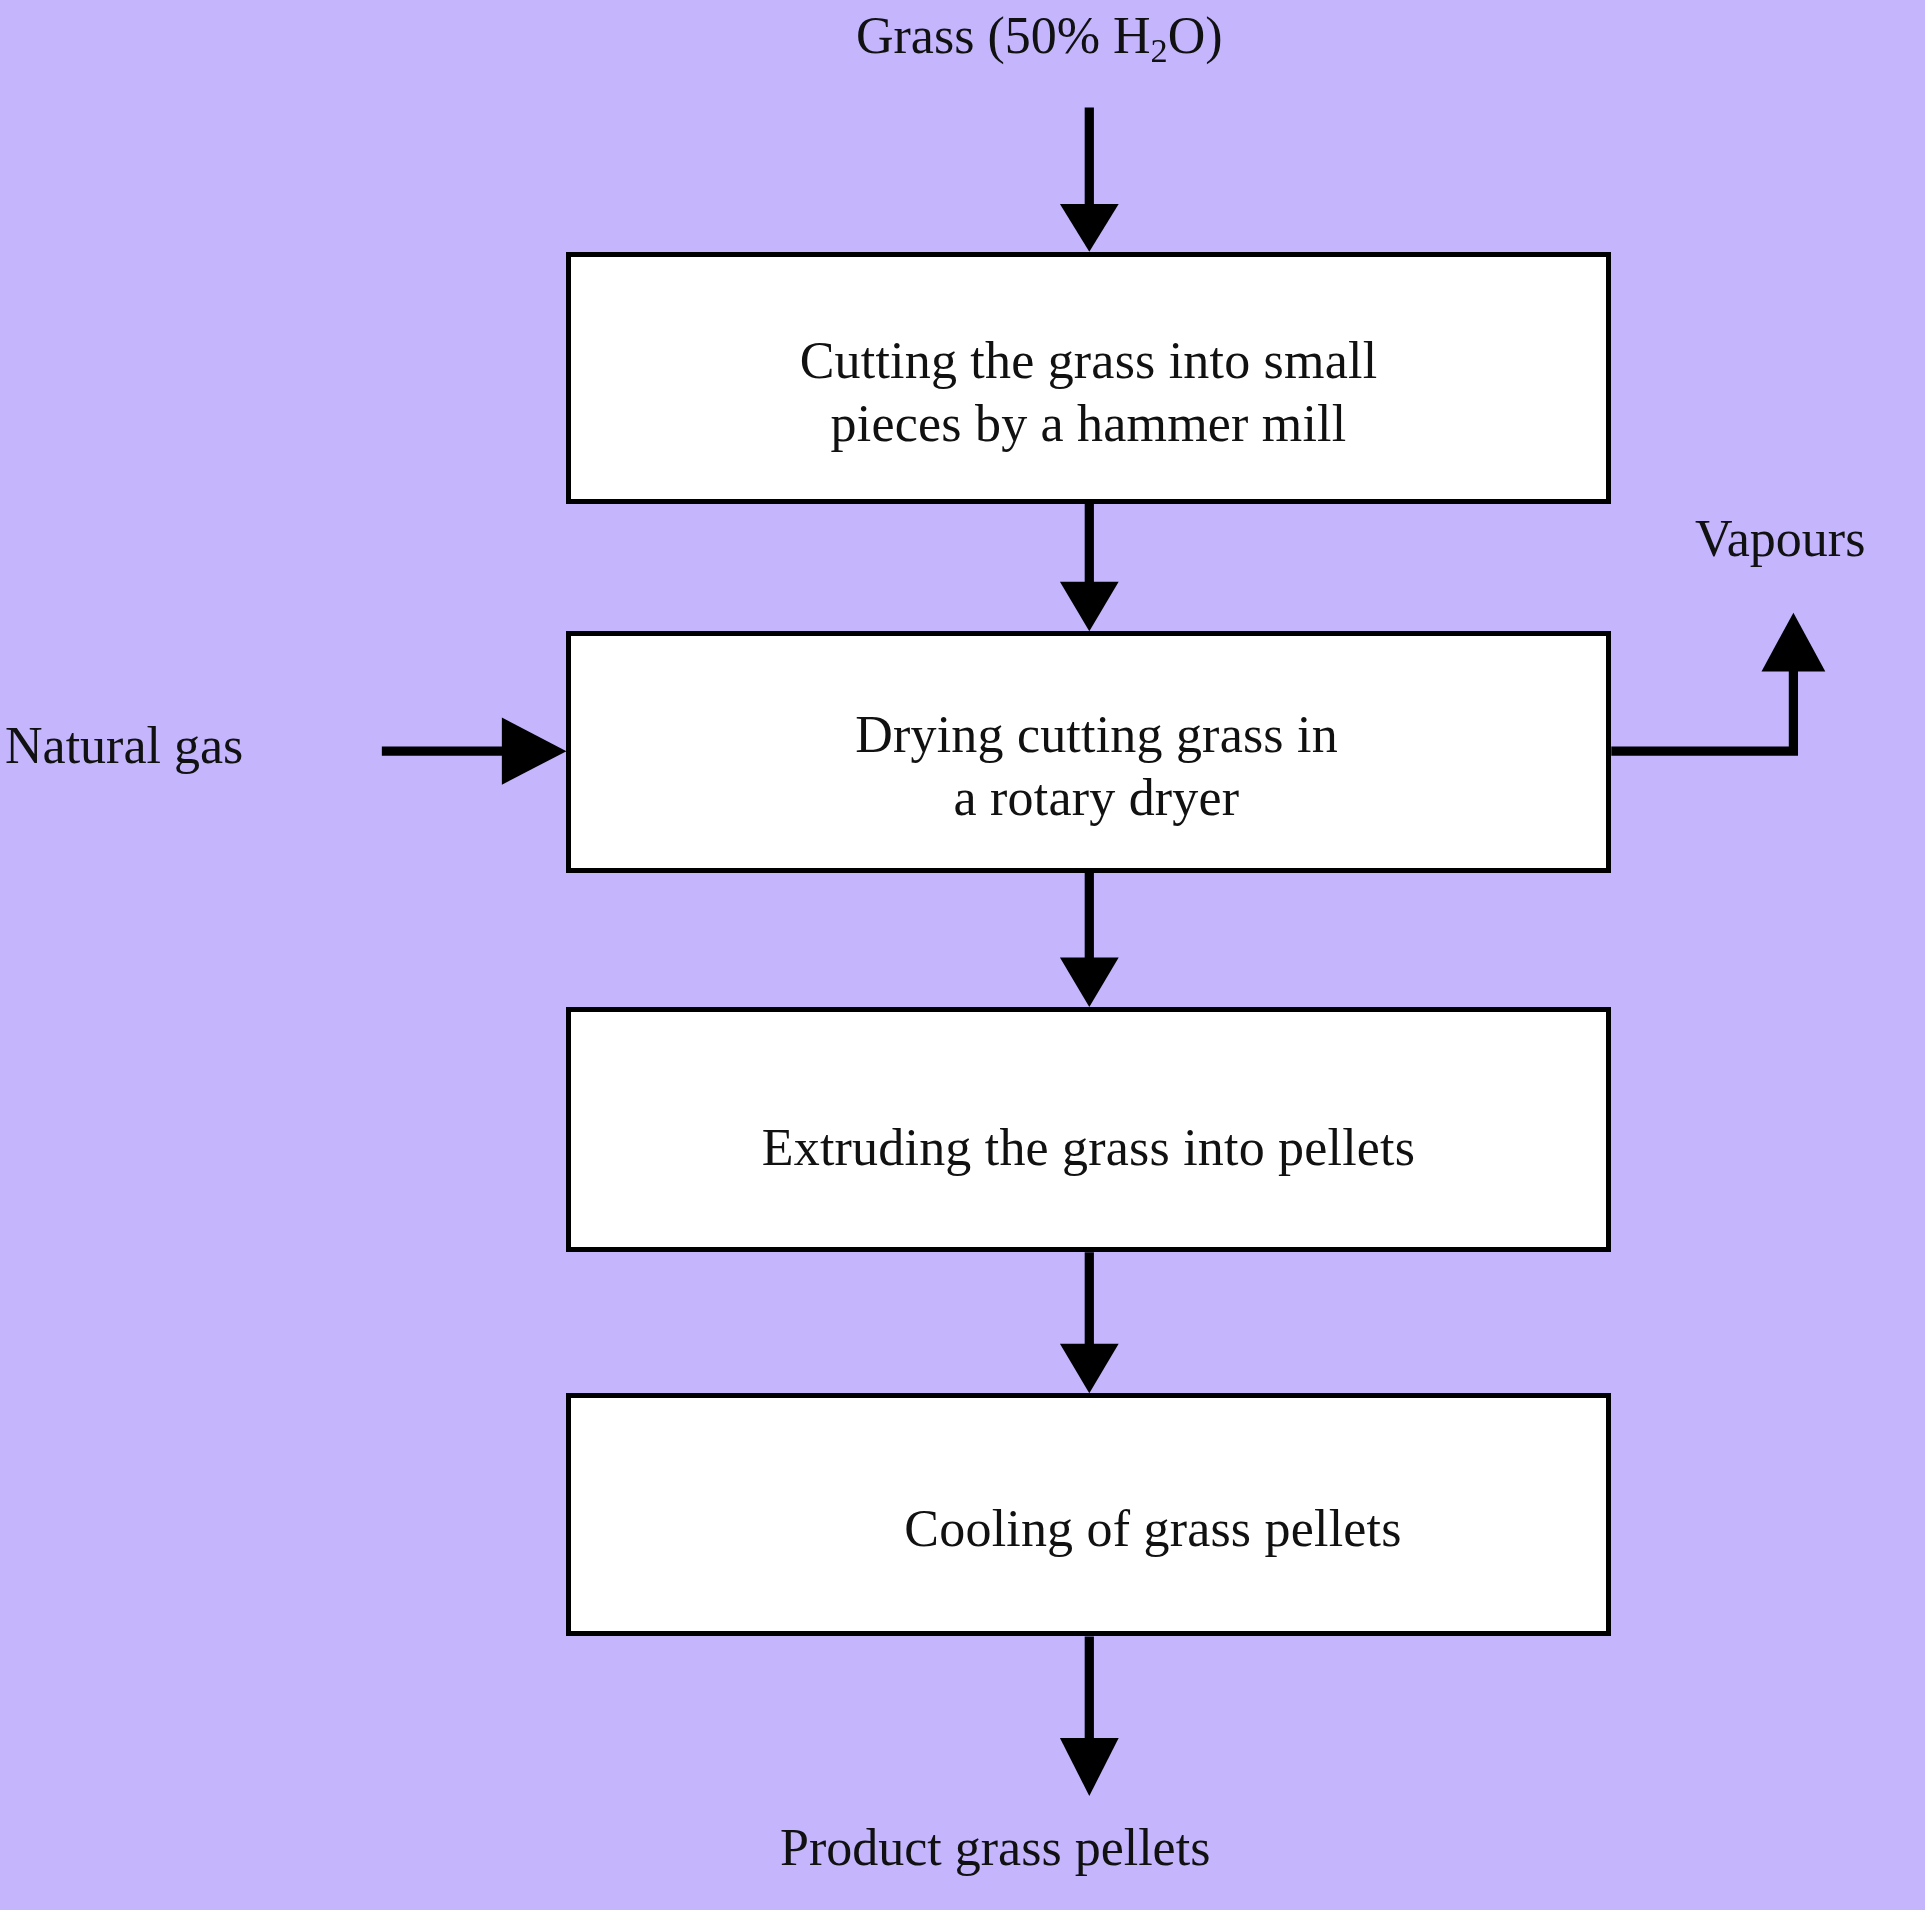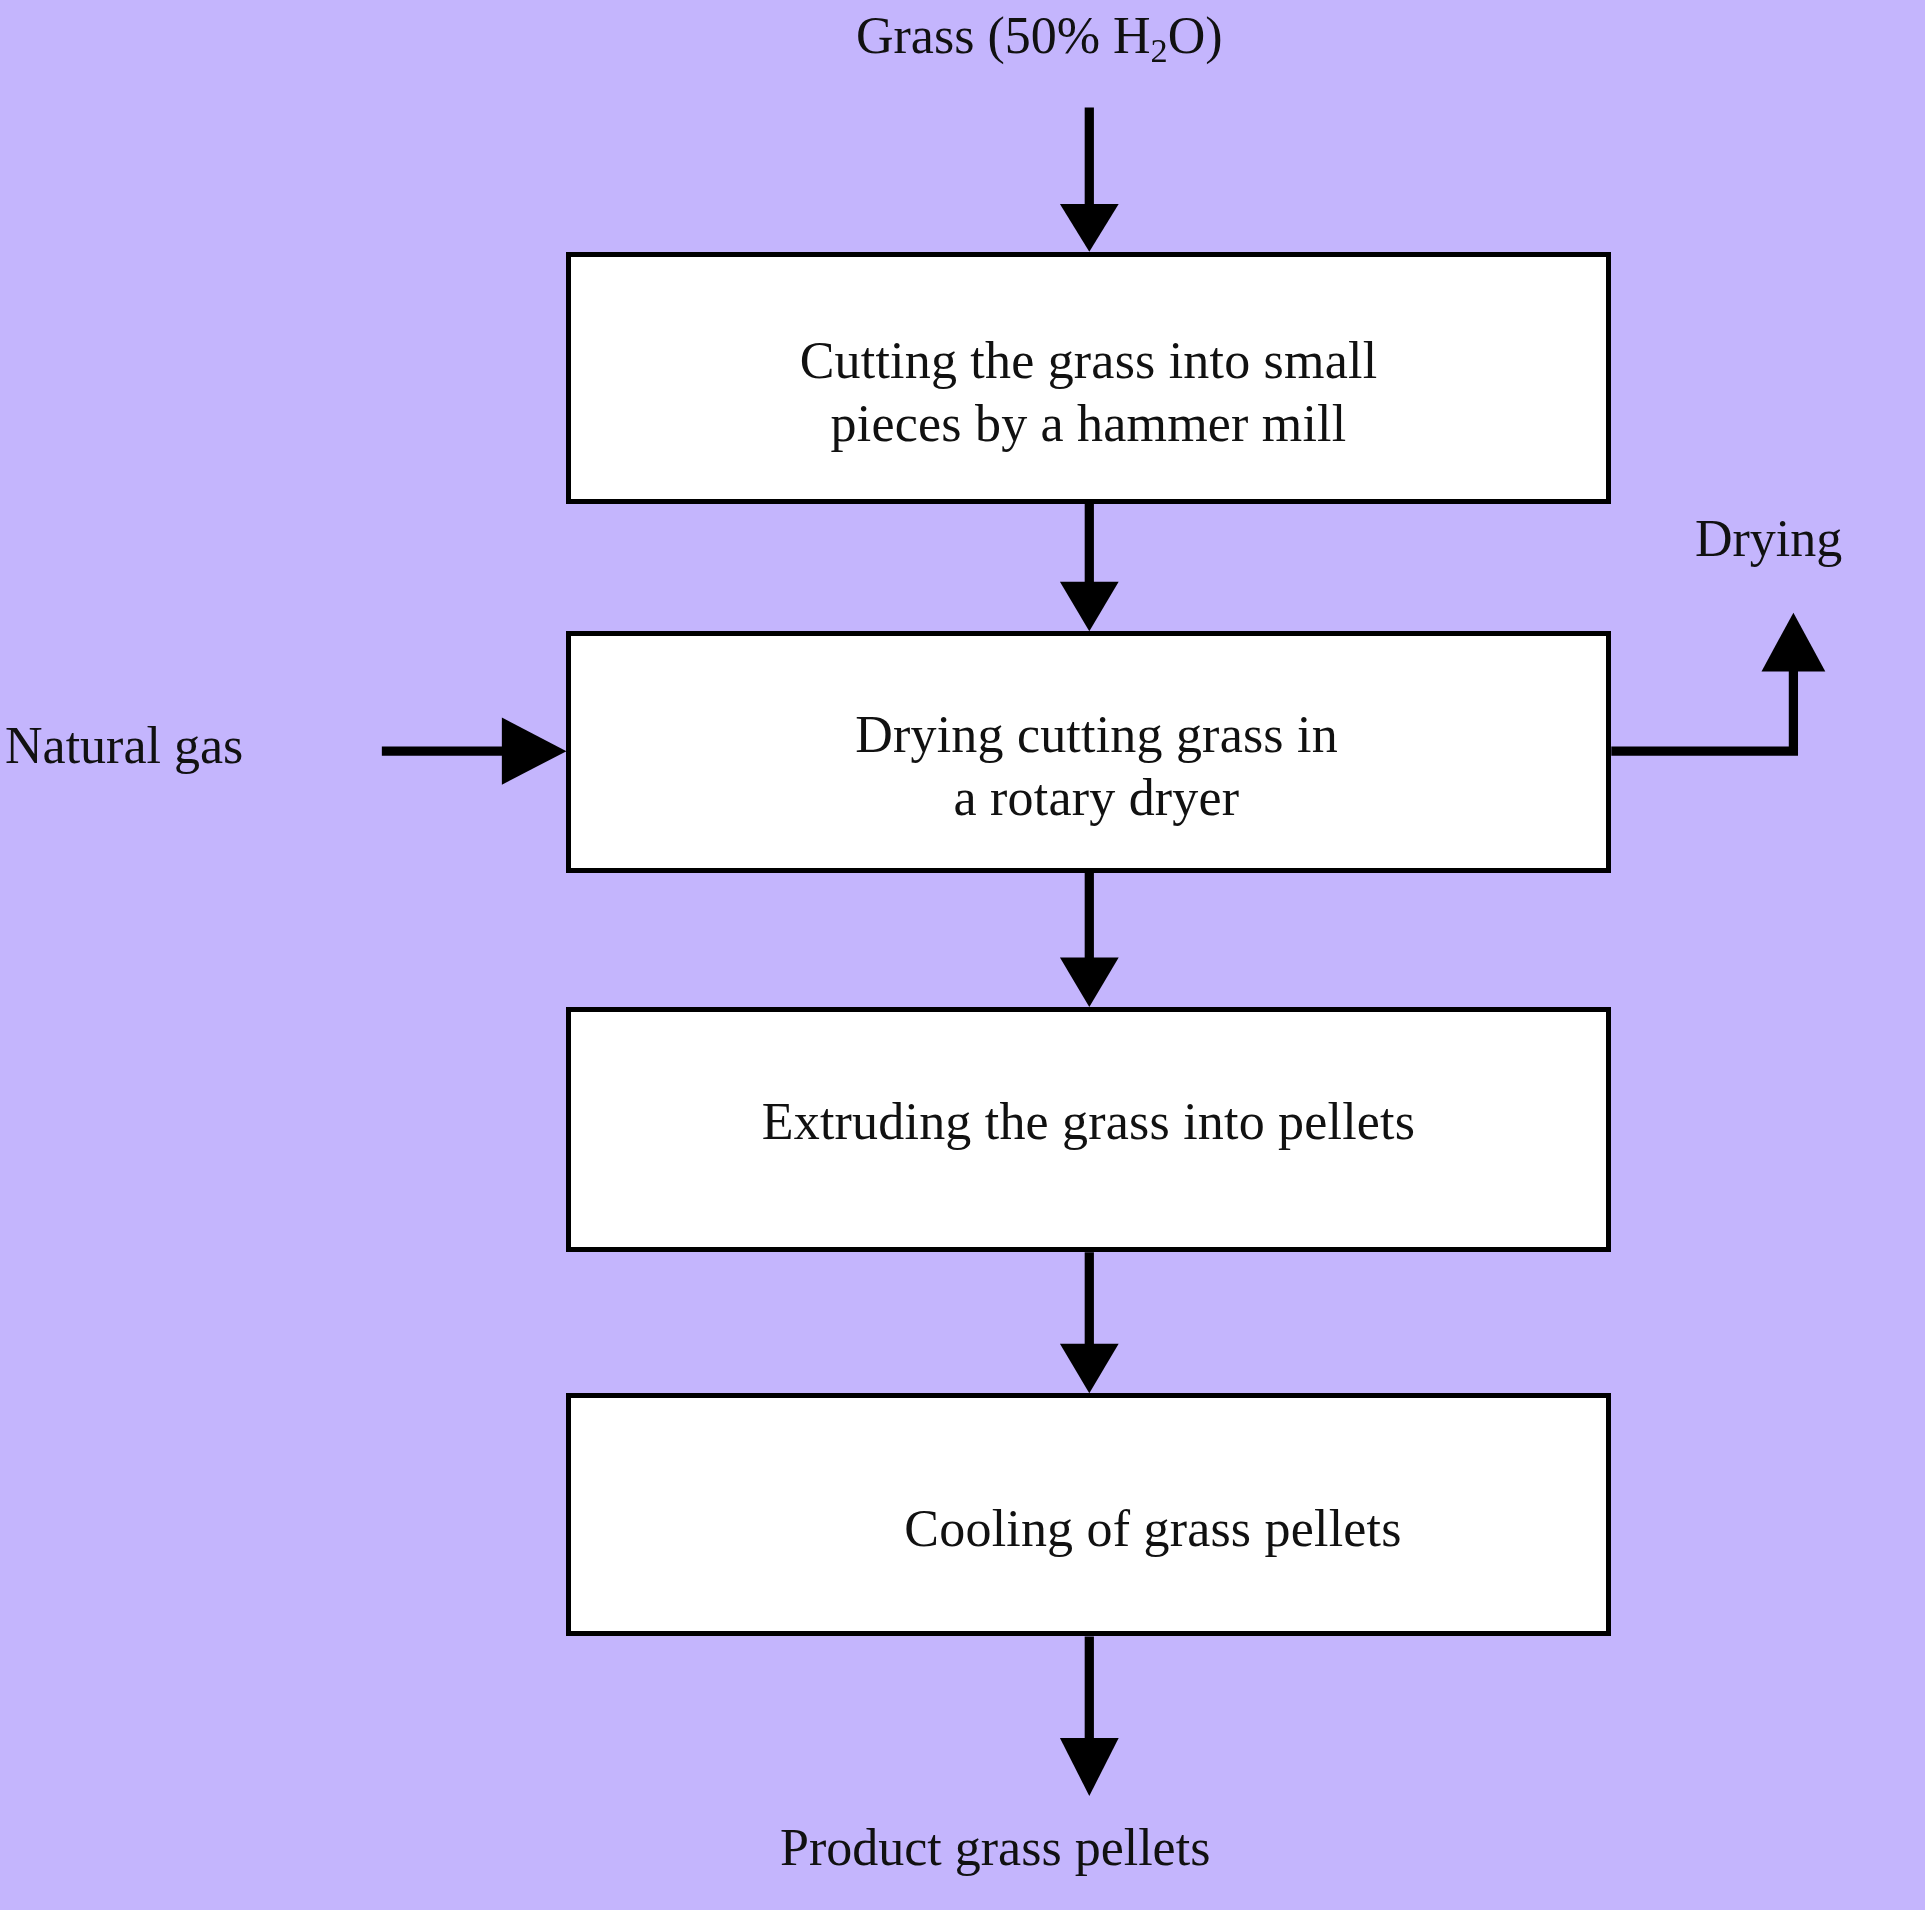--- a/index.html
+++ b/index.html
@@ -111,25 +111,25 @@
   <div class="node-label" style="left:574px; top:631px; width:1045px; height:242px; flex-direction:column;">
     <span>Drying cutting grass in</span>
     <span>a rotary dryer</span>
   </div>
 
   <div class="free-label" style="left:5px; top:717px;">
     <span>Natural gas</span>
   </div>
 
   <div class="free-label" style="left:1695px; top:510px;">
-    <span>Drying</span>
+    <span>Vapours</span>
   </div>
 
   <div class="node-box" style="left:566px; top:1007px; width:1045px; height:245px;"></div>
-  <div class="node-label" style="left:566px; top:985px; width:1045px; height:245px;">
+  <div class="node-label" style="left:566px; top:1011px; width:1045px; height:245px;">
     <span>Extruding the grass into pellets</span>
   </div>
 
   <div class="node-box" style="left:566px; top:1393px; width:1045px; height:243px;"></div>
   <div class="node-label" style="left:590px; top:1393px; width:1126px; height:243px;">
     <span>Cooling of grass pellets</span>
   </div>
 
   <div class="free-label" style="left:780px; top:1819px;">
     <span>Product grass pellets</span>

